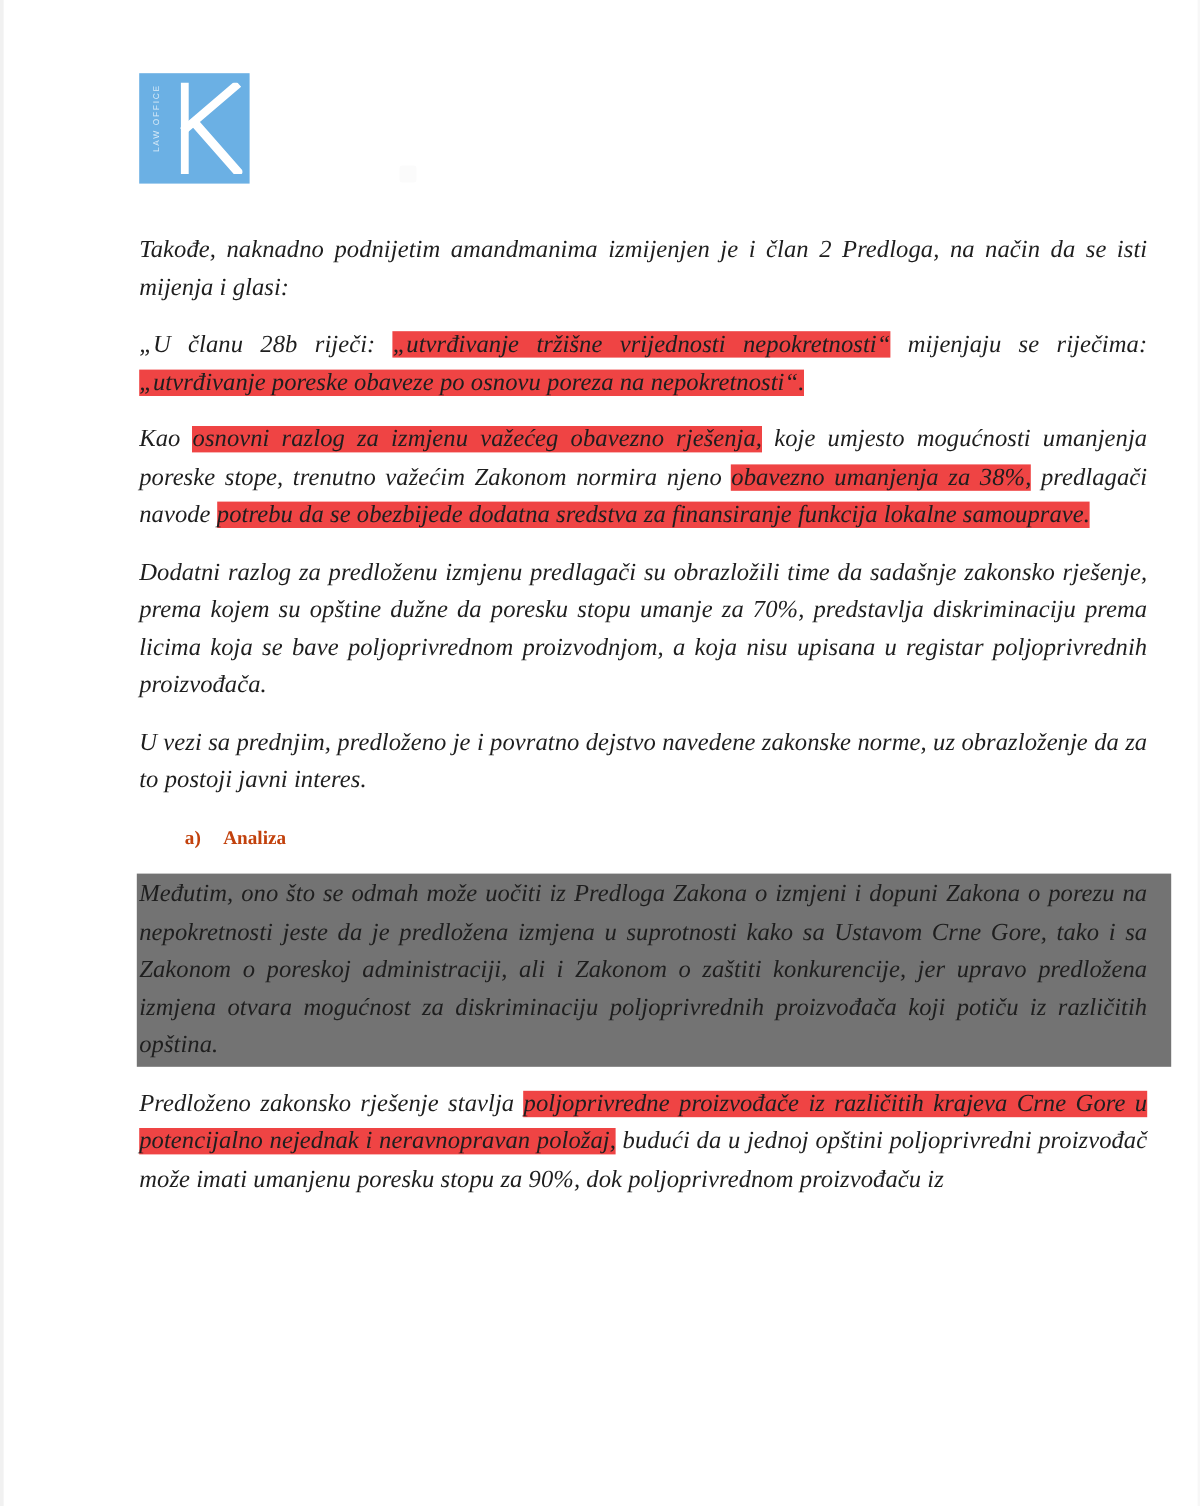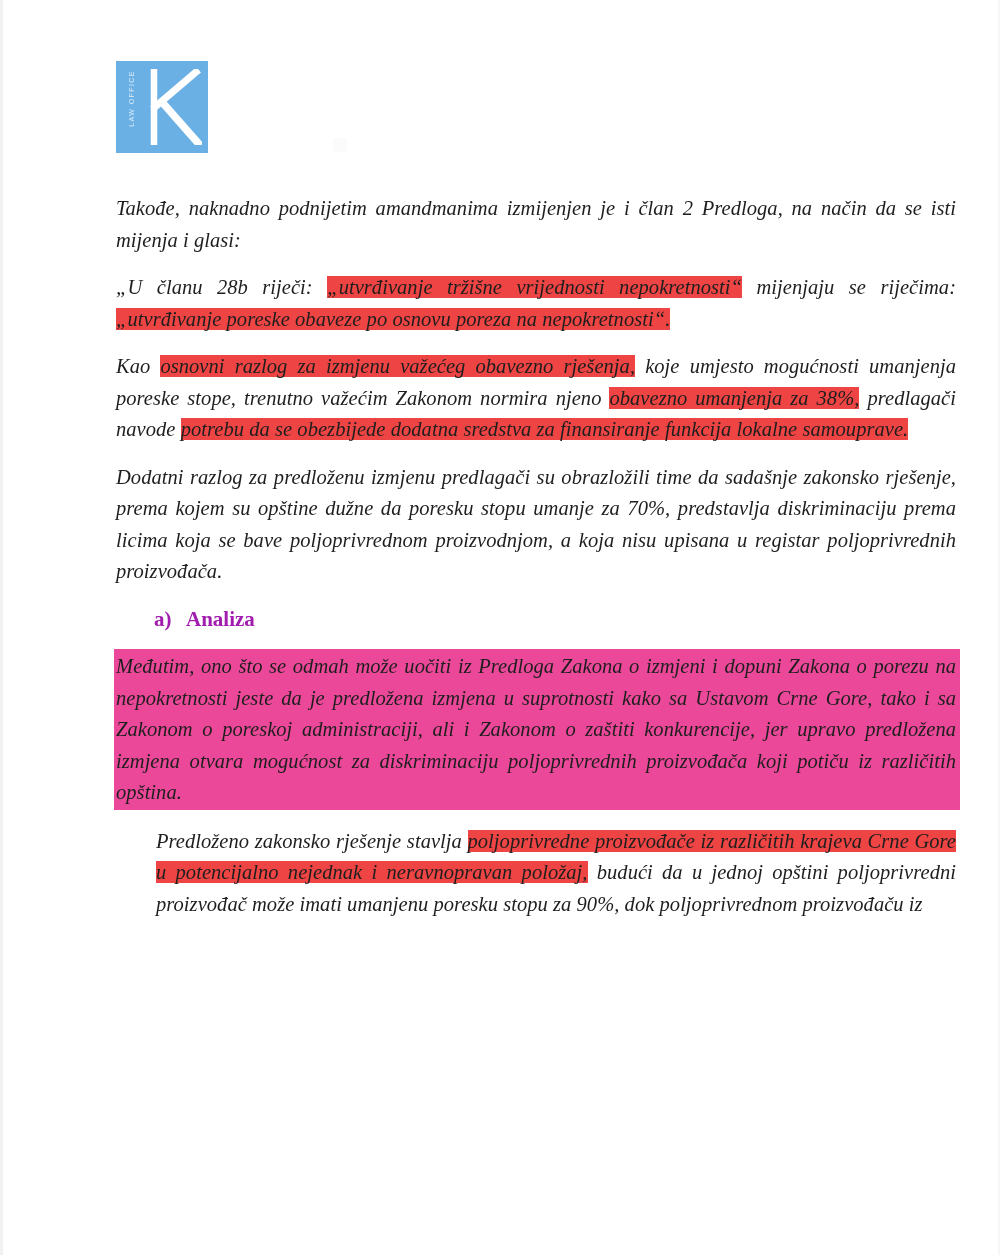--- a/index.html
+++ b/index.html
@@ -77,48 +77,48 @@
   p.para {
     margin: 0 0 16px 0;
     font-size: 20.5px;
     line-height: 31.5px;
     text-align: justify;
     text-justify: inter-word;
     color: #1e1e1e;
     letter-spacing: 0.05px;
     font-style: italic;
   }
-  p.para:last-child { margin-bottom: 0; margin-left: 40px; }
+  p.para:last-child { margin-bottom: 0; }
 
   .list-head {
     margin: 4px 0 14px 0;
     padding-left: 38px;
-    font-size: 21px;
+    font-size: 16px;
     line-height: 31.5px;
     font-weight: bold;
-    color: #a21caf;
+    color: #c2410c;
   }
   .list-head .marker {
     display: inline-block;
     min-width: 32px;
     font-weight: bold;
   }
 
   
   mark.hl {
     background: #ef4444;
     color: inherit;
     padding: 0;
     box-decoration-break: clone;
     -webkit-box-decoration-break: clone;
   }
   
   p.para.block-hl {
-    background: #ec4899;
-    padding: 2px 4px 1px 2px;
+    background: #737373;
+    padding: 2px 20px 1px 2px;
     margin-left: -2px;
     width: 840px;
     box-sizing: content-box;
   }
 </style>
 </head>
 <body>
 
 <div class="page">
 
@@ -146,20 +146,23 @@
 
     <p class="para">
       <span>Kao </span><mark class="hl">osnovni razlog za izmjenu važećeg obavezno rješenja,</mark><span> koje umjesto mogućnosti umanjenja poreske stope, trenutno važećim Zakonom normira njeno </span><mark class="hl">obavezno umanjenja za 38%,</mark><span> predlagači navode </span><mark class="hl">potrebu da se obezbijede dodatna sredstva za finansiranje funkcija lokalne samouprave.</mark>
     </p>
 
     <p class="para">
       <span>Dodatni razlog za predloženu izmjenu predlagači su obrazložili time da sadašnje zakonsko rješenje, prema kojem su opštine dužne da poresku stopu umanje za 70%, predstavlja diskriminaciju prema licima koja se bave poljoprivrednom proizvodnjom, a koja nisu upisana u registar poljoprivrednih proizvođača.</span>
     </p>
 
 
+    <p class="para">
+      <span>U vezi sa prednjim, predloženo je i povratno dejstvo navedene zakonske norme, uz obrazloženje da za to postoji javni interes.</span>
+    </p>
 
     <div class="list-head">
       <span class="marker">a)</span><span>Analiza</span>
     </div>
 
     <p class="para block-hl">
       <span>Međutim, ono što se odmah može uočiti iz Predloga Zakona o izmjeni i dopuni Zakona o porezu na nepokretnosti jeste da je predložena izmjena u suprotnosti kako sa Ustavom Crne Gore, tako i sa Zakonom o poreskoj administraciji, ali i Zakonom o zaštiti konkurencije, jer upravo predložena izmjena otvara mogućnost za diskriminaciju poljoprivrednih proizvođača koji potiču iz različitih opština.</span>
     </p>
 
 

